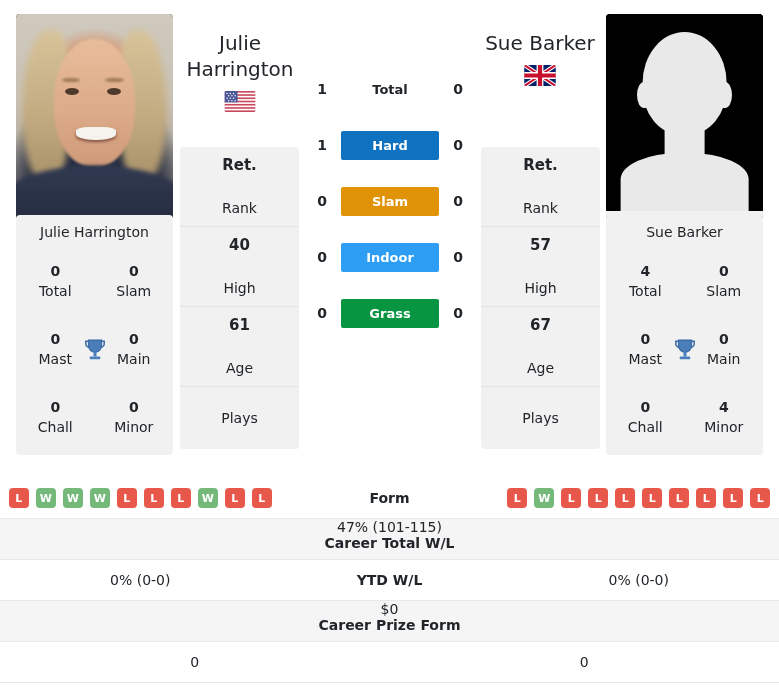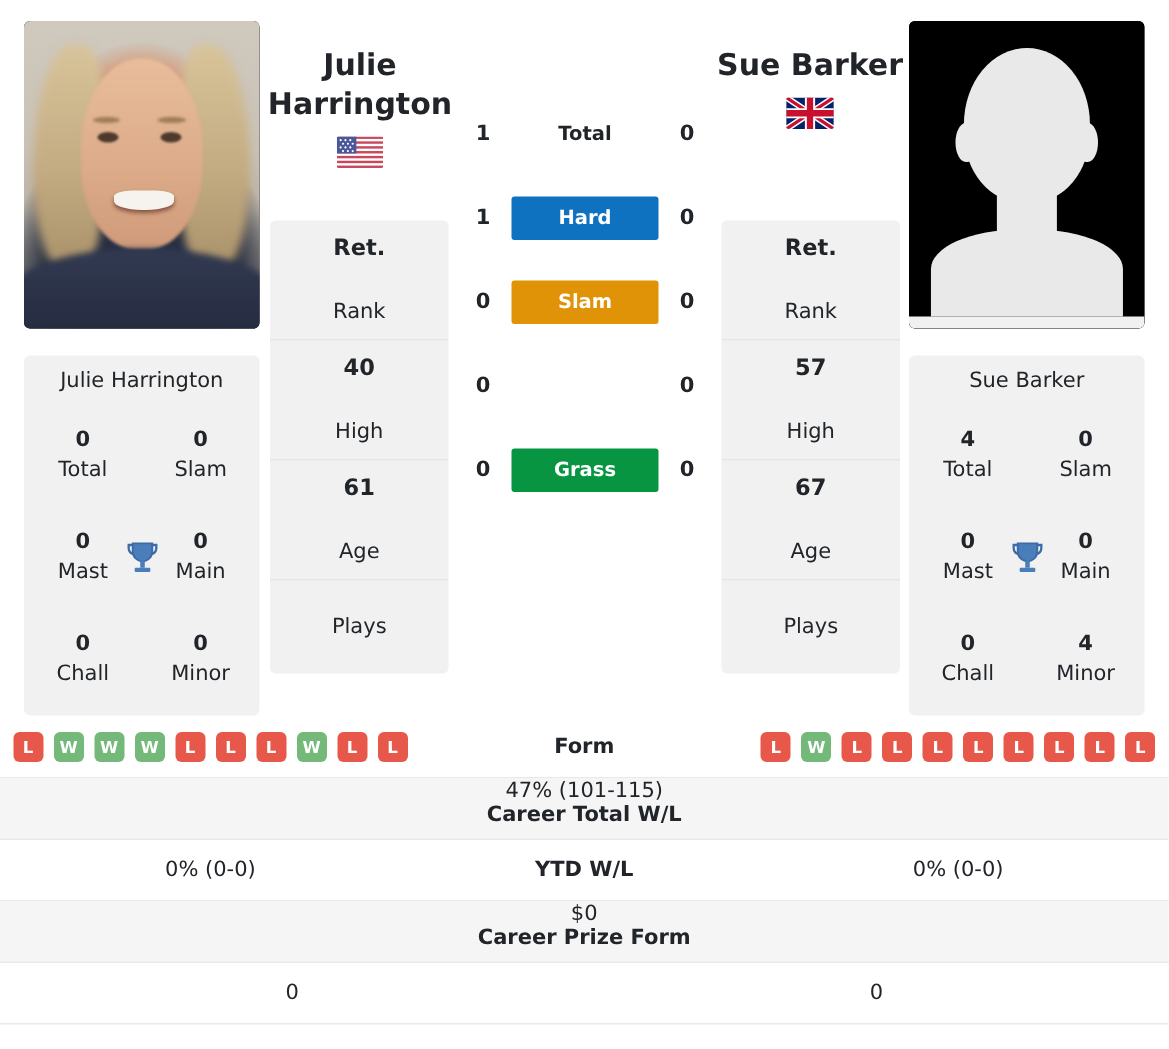--- a/index.html
+++ b/index.html
@@ -141,21 +141,21 @@
   .name-block {
     position: absolute;
     top: 30px;
     width: 170px;
     text-align: center;
   }
   .name-left  { left: 155px; }
   .name-right { left: 455px; }
   .player-name {
     font-size: 20px;
-    font-weight: 700;
+    font-weight: 400;
     line-height: 1.3;
     color: #212529;
   }
   .flag {
     display: inline-block;
     margin-top: 9px;
     width: 32px;
     height: 21px;
     border-radius: 2px;
     vertical-align: middle;
@@ -229,21 +229,21 @@
   .rank-key {
     font-size: 14px;
     font-weight: 400;
     color: #212529;
     line-height: 1.35;
   }
 
   
   .titles-card {
     position: absolute;
-    top: 237px;
+    top: 215px;
     width: 157px;
     height: 240px;
     background: #f1f1f1;
     border-radius: 4px;
     padding-top: 9px;
   }
   .titles-left  { left: 16px; }
   .titles-right { left: 606px; }
   .titles-name {
     text-align: center;
@@ -425,20 +425,21 @@
     </div>
 
     <div class="surf-row">
       <div class="surf-score">0</div>
       <div class="surf-label" style="background:#e09306">Slam</div>
       <div class="surf-score">0</div>
     </div>
 
     <div class="surf-row">
       <div class="surf-score">0</div>
+      <div class="surf-label" style="background:#2e9df4">Indoor</div>
       <div class="surf-score">0</div>
     </div>
 
     <div class="surf-row">
       <div class="surf-score">0</div>
       <div class="surf-label" style="background:#089542">Grass</div>
       <div class="surf-score">0</div>
     </div>
   </div>
 

